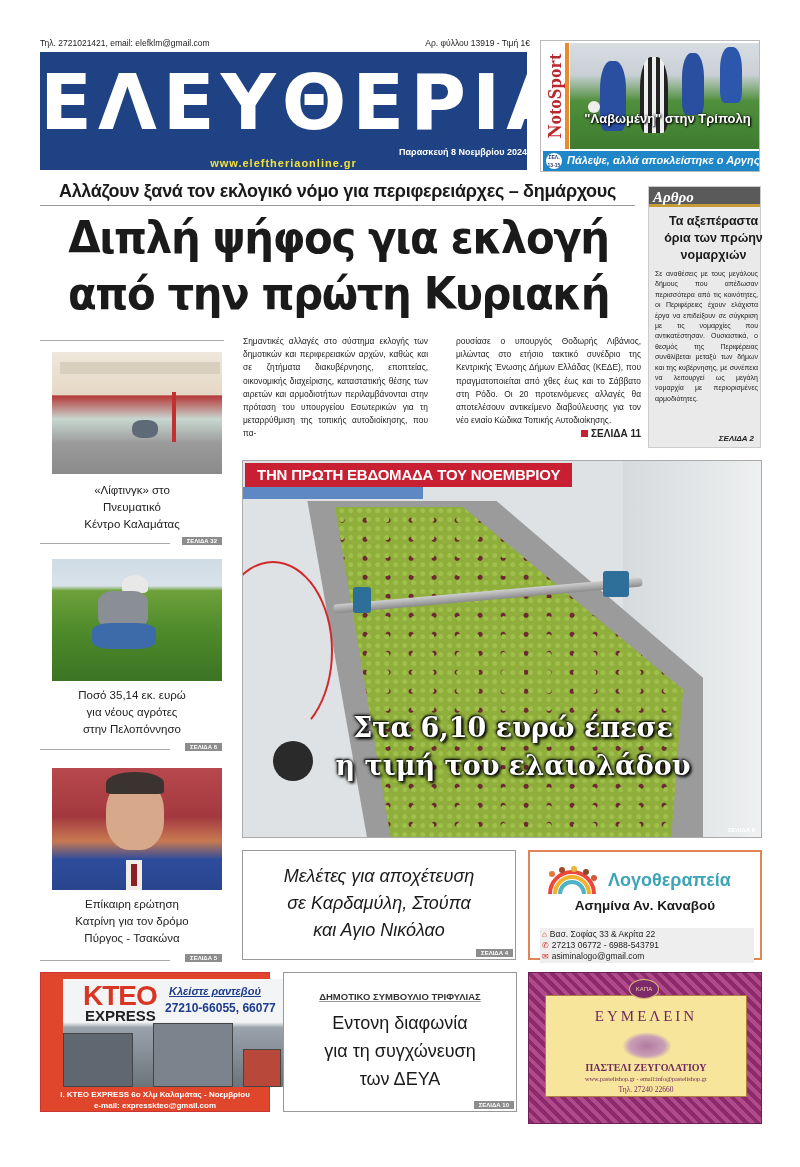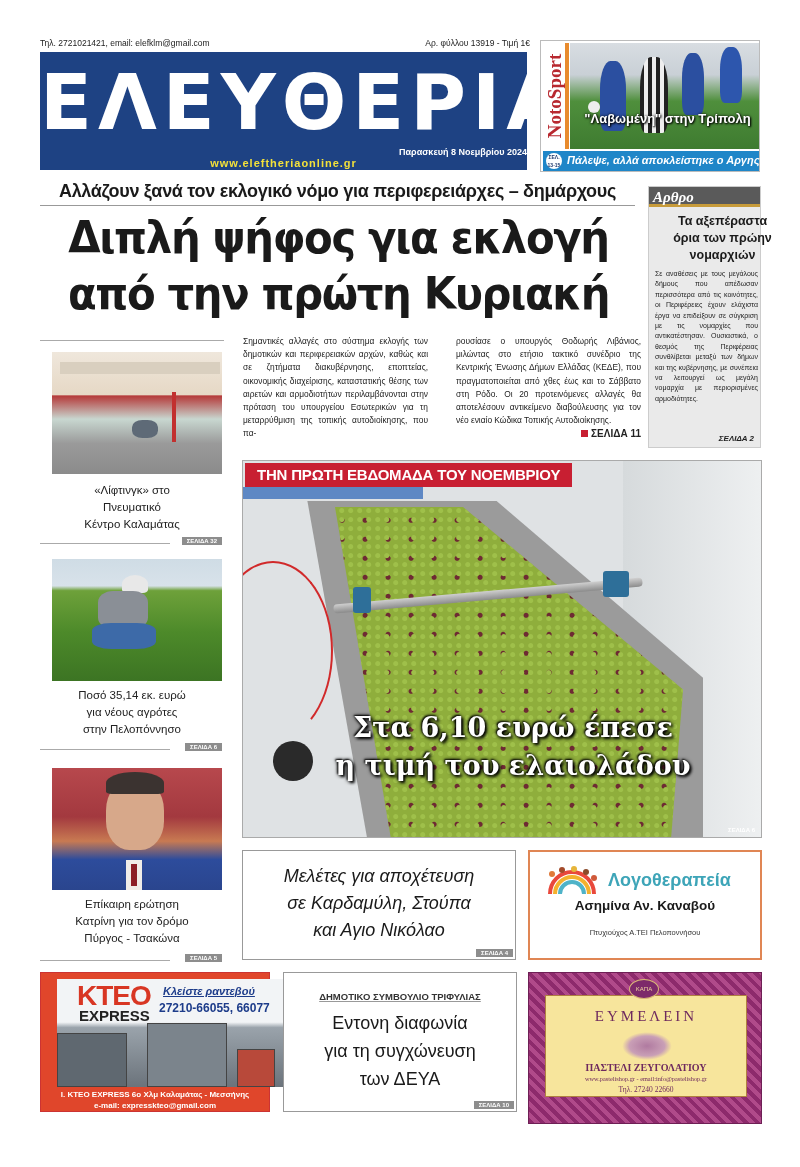--- a/index.html
+++ b/index.html
@@ -28,21 +28,21 @@
   .ns-badge { position: absolute; left: 3px; top: 2px; width: 16px; height: 16px; border-radius: 50%; background: #fff; color: #1f3a6e; font-size: 5px; text-align: center; line-height: 8px; font-weight: bold; }
   .ns-bar-text { position: absolute; left: 24px; top: 3px; font-size: 11px; font-style: italic; font-weight: bold; color: #fff; white-space: nowrap; }
 
   
   .kicker { left: 40px; top: 181px; width: 595px; text-align: center; font-size: 18px; font-weight: bold; color: #1a1a1a; border-bottom: 1px solid #999; padding-bottom: 3px; letter-spacing: -0.3px; }
   .headline { left: 36px; top: 210px; width: 605px; text-align: center; font-family: "DejaVu Sans", sans-serif; font-weight: bold; font-size: 45px; line-height: 56px; color: #1a1a1a; letter-spacing: -1.5px; transform: scaleX(0.93); transform-origin: center; }
 
   
   .article { left: 648px; top: 186px; width: 113px; height: 262px; background: #eaeaea; border: 1px solid #ccc; }
   .article-label { position: absolute; left: 0; top: 0; width: 100%; height: 20px; background: #5a5a5a; color: #fff; font-family: "Liberation Serif", serif; font-style: italic; font-weight: bold; font-size: 15px; padding-left: 4px; line-height: 20px; border-bottom: 3px solid #c79b3a; }
-  .article-title { position: absolute; left: 19px; top: 26px; width: 109px; text-align: center; font-weight: bold; font-size: 12.5px; line-height: 17px; color: #1a1a1a; }
+  .article-title { position: absolute; left: 10px; top: 26px; width: 109px; text-align: center; font-weight: bold; font-size: 12.5px; line-height: 17px; color: #1a1a1a; }
   .article-body { position: absolute; left: 6px; top: 82px; width: 103px; font-size: 7px; line-height: 10.4px; text-align: justify; color: #222; hyphens: auto; }
   .article-page { position: absolute; right: 6px; bottom: 4px; font-size: 8px; font-weight: bold; font-style: italic; color: #222; }
 
   
   .lead { left: 243px; top: 335px; width: 398px; height: 115px; display: flex; gap: 28px; }
   .lead-col { width: 194px; font-size: 8.4px; line-height: 13.2px; text-align: justify; color: #222; }
   .page-ref-red { display: inline-block; width: 7px; height: 7px; background: #c81f32; margin-right: 3px; vertical-align: 0; }
   .page-ref-bold { font-weight: bold; font-size: 10px; float: right; }
 
   
@@ -67,21 +67,21 @@
 
   .logo-ad { left: 528px; top: 850px; width: 234px; height: 110px; border: 2px solid #e08654; background: #fff; }
   .logo-ad-title { position: absolute; left: 78px; top: 18px; font-size: 18px; font-weight: bold; color: #3ea5b8; }
   .rainbow { position: absolute; left: 14px; top: 14px; width: 56px; height: 30px; }
   .logo-ad-name { position: absolute; left: 0; top: 46px; width: 100%; text-align: center; font-size: 13.5px; font-weight: bold; color: #1a1a1a; }
   .logo-ad-sub { position: absolute; left: 0; top: 65px; width: 100%; text-align: center; font-size: 7.5px; color: #333; margin-top: 11px; }
   .logo-ad-info { position: absolute; left: 10px; top: 76px; width: 214px; background: #eee; font-size: 8.5px; line-height: 10px; color: #222; padding: 1px 2px; }
   .logo-ad-info .ic { color: #d0342c; font-size: 8px; margin-right: 3px; }
 
   .kteo { left: 40px; top: 972px; width: 230px; height: 140px; background: #e0462b; border: 1px solid #c33; }
-  .kteo-inner { position: absolute; left: 16px; top: 6px; width: 249px; height: 108px; background: linear-gradient(180deg, #f2f4f6 0%, #f2f4f6 40%, #9aa3ab 45%, #6b737b 100%); overflow: hidden; }
+  .kteo-inner { position: absolute; left: 22px; top: 6px; width: 249px; height: 108px; background: linear-gradient(180deg, #f2f4f6 0%, #f2f4f6 40%, #9aa3ab 45%, #6b737b 100%); overflow: hidden; }
   .kteo-logo { position: absolute; left: 20px; top: 4px; font-size: 28px; font-weight: bold; color: #d83623; line-height: 26px; letter-spacing: -1px; }
   .kteo-logo2 { position: absolute; left: 22px; top: 28px; font-size: 15px; color: #222; font-weight: bold; }
   .kteo-cta { position: absolute; left: 106px; top: 6px; font-size: 11px; font-style: italic; font-weight: bold; color: #1d3c8a; text-decoration: underline; }
   .kteo-phone { position: absolute; left: 102px; top: 22px; font-size: 12px; font-weight: bold; color: #1d3c8a; }
   .kteo-bldg { position: absolute; background: #5f6870; border: 1px solid #444; }
   .kteo-footer { position: absolute; left: 0; top: 116px; width: 100%; text-align: center; font-size: 8px; font-weight: bold; color: #fff; line-height: 11px; }
 
   .trif { left: 283px; top: 972px; width: 234px; height: 140px; }
   .trif-kicker { position: absolute; left: 0; top: 18px; width: 100%; text-align: center; font-size: 9.5px; font-weight: bold; color: #333; text-decoration: underline; text-decoration-color: #999; }
   .trif-title { position: absolute; left: 0; top: 36px; width: 100%; text-align: center; font-size: 18px; line-height: 28px; color: #1a1a1a; }
@@ -230,34 +230,39 @@
     <path d="M16 28 A12 12 0 0 1 40 28" stroke="#4fb3c8" stroke-width="4" fill="none"></path>
     <circle cx="8" cy="8" r="3" fill="#e07a3a"></circle>
       <circle cx="18" cy="4" r="3" fill="#a34a2a"></circle>
       <circle cx="30" cy="3" r="3" fill="#e6b53a"></circle>
       <circle cx="42" cy="6" r="3" fill="#8a4a2a"></circle>
       <circle cx="50" cy="12" r="3" fill="#d05a3a"></circle>
   </svg>
   <div class="logo-ad-title">Λογοθεραπεία</div>
   <div class="logo-ad-name">Ασημίνα Αν. Καναβού</div>
   <div class="logo-ad-sub">Πτυχιούχος Α.ΤΕΙ Πελοποννήσου</div>
+  <div class="logo-ad-info">
+    <div><span class="ic">⌂</span><span>Βασ. Σοφίας 33 &amp; Ακρίτα 22</span></div>
+    <div><span class="ic">✆</span><span>27213 06772 - 6988-543791</span></div>
+    <div><span class="ic">✉</span><span>asiminalogo@gmail.com</span></div>
+  </div>
 </div>
 
 <div class="abs kteo">
   <div class="kteo-inner">
     <div class="kteo-bldg" style="left:0;top:54px;width:70px;height:54px;"></div>
     <div class="kteo-bldg" style="left:90px;top:44px;width:80px;height:64px;background:#7b848c;"></div>
     <div class="kteo-bldg" style="left:180px;top:70px;width:38px;height:38px;background:#b8493a;"></div>
     <div class="kteo-logo">ΚΤΕΟ</div>
     <div class="kteo-logo2">EXPRESS</div>
     <div class="kteo-cta">Κλείστε ραντεβού</div>
     <div class="kteo-phone">27210-66055, 66077</div>
   </div>
   <div class="kteo-footer">
-    <div>I. ΚΤΕΟ EXPRESS 6ο Χλμ Καλαμάτας - Μεσσήνης</div>
+    <div>I. ΚΤΕΟ EXPRESS 6ο Χλμ Καλαμάτας - Νοεμβρίου</div>
     <div>e-mail: expresskteo@gmail.com</div>
   </div>
 </div>
 
 <div class="abs box trif">
   <div class="trif-kicker">ΔΗΜΟΤΙΚΟ ΣΥΜΒΟΥΛΙΟ ΤΡΙΦΥΛΙΑΣ</div>
   <div class="trif-title">
     <div>Εντονη διαφωνία</div>
     <div>για τη συγχώνευση</div>
     <div>των ΔΕΥΑ</div>

